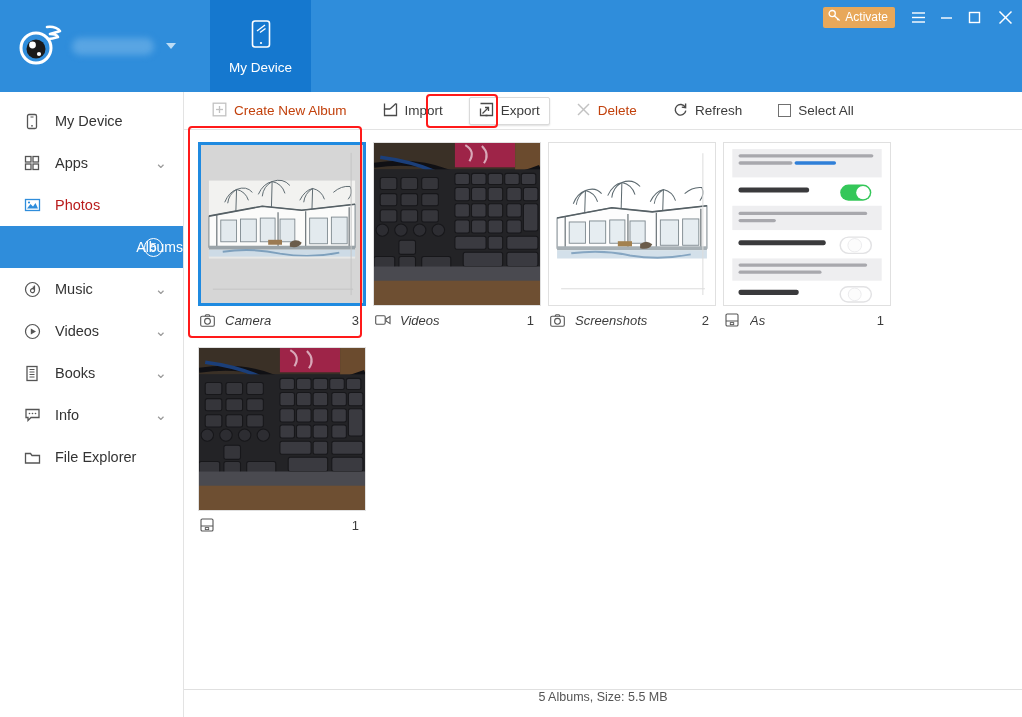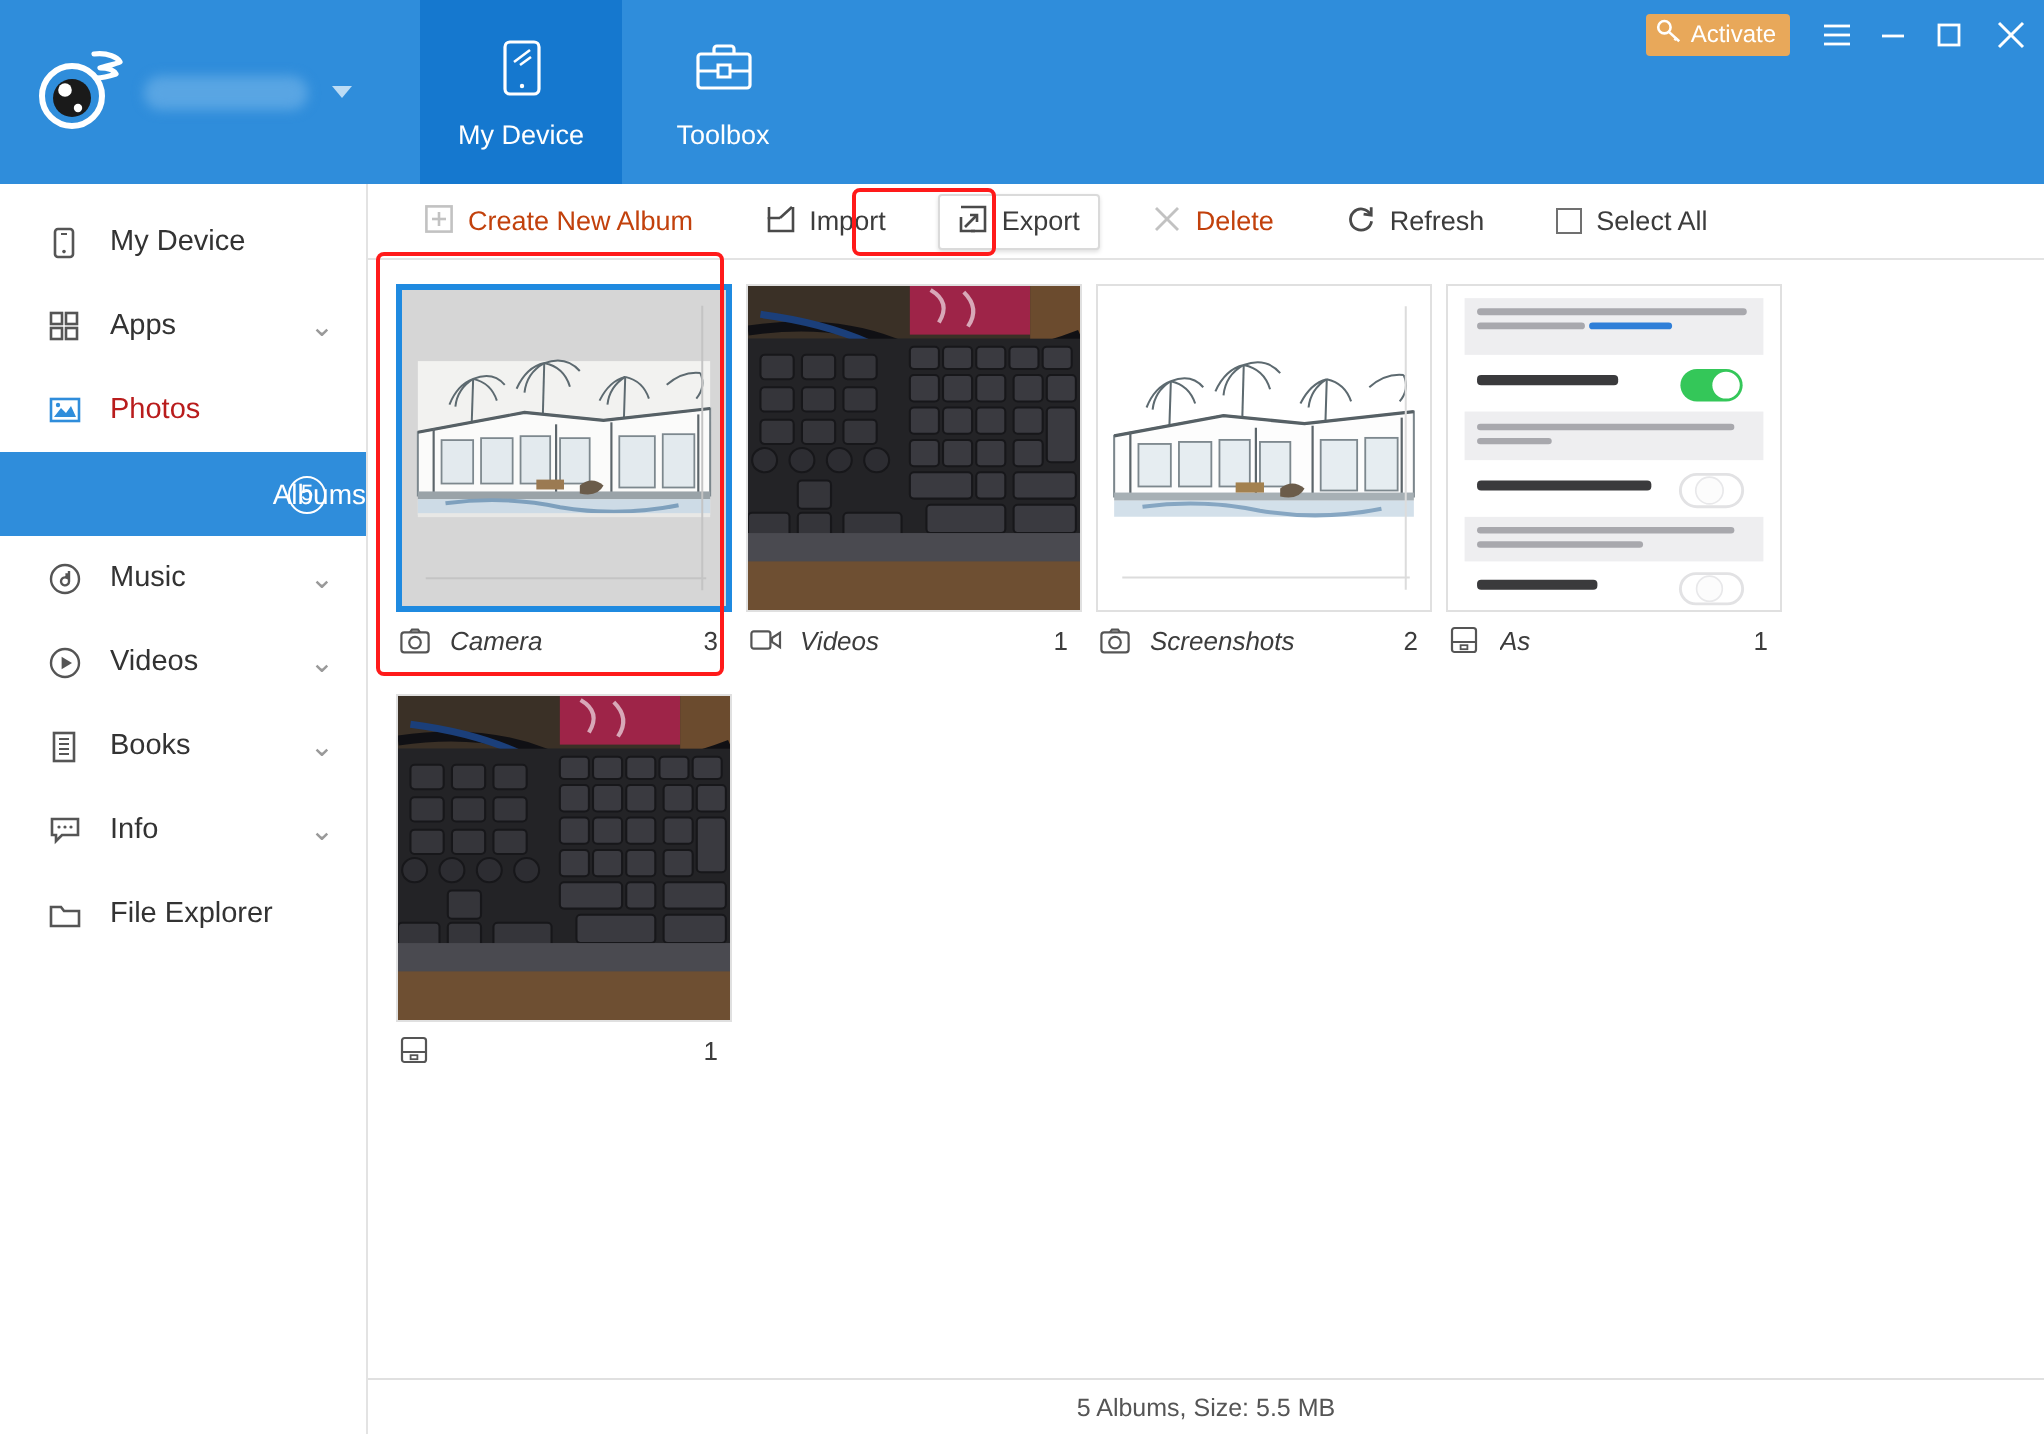--- a/index.html
+++ b/index.html
@@ -207,21 +207,21 @@
     width: 66px; height: 13px; border-radius: 3px;
     background: #b5b5b5; filter: blur(3.2px);
   }
 
   
   .art { width: 100%; height: 100%; }
 
   .statusbar {
     height: 28px; flex: none;
     border-top: 1px solid #e0e0e0;
-    display: flex; align-items: center; justify-content: center;
+    display: flex; align-items: flex-start; justify-content: center;
     font-size: 12.5px; color: #555555;
     background: #ffffff;
   }
 
   
   .redbox {
     position: absolute;
     border: 2.5px solid #ff1a1a;
     border-radius: 4px;
     pointer-events: none;
@@ -253,32 +253,20 @@
       <div class="tab active">
         <span class="tab-icon">
           <svg width="30" height="34" viewBox="0 0 30 34">
             <rect x="6.5" y="3" width="17" height="26" rx="2.5" fill="none" stroke="#fff" stroke-width="1.6"></rect>
             <line x1="11" y1="13" x2="19" y2="7" stroke="#fff" stroke-width="1.3"></line>
             <line x1="14" y1="14.5" x2="19.5" y2="10.5" stroke="#fff" stroke-width="1.3"></line>
             <circle cx="15" cy="25" r="1.1" fill="#fff"></circle>
           </svg>
         </span>
         <span>My Device</span>
-      </div>
-      <div class="tab">
-        <span class="tab-icon">
-          <svg width="34" height="34" viewBox="0 0 34 34">
-            <rect x="4" y="9" width="26" height="17" rx="1.5" fill="none" stroke="#fff" stroke-width="1.6"></rect>
-            <path d="M12 9 V6.5 a1.5 1.5 0 0 1 1.5 -1.5 h7 a1.5 1.5 0 0 1 1.5 1.5 V9" fill="none" stroke="#fff" stroke-width="1.6"></path>
-            <line x1="4" y1="17.5" x2="14" y2="17.5" stroke="#fff" stroke-width="1.5"></line>
-            <line x1="20" y1="17.5" x2="30" y2="17.5" stroke="#fff" stroke-width="1.5"></line>
-            <rect x="14" y="14.5" width="6" height="6" fill="none" stroke="#fff" stroke-width="1.5"></rect>
-          </svg>
-        </span>
-        <span>Toolbox</span>
       </div>
     </div>
 
     <div class="win-controls">
       <div class="activate-btn">
         <span>
           <svg width="13" height="13" viewBox="0 0 13 13">
             <circle cx="4.2" cy="4.6" r="3.1" fill="none" stroke="#fff" stroke-width="1.3"></circle>
             <line x1="6.3" y1="6.8" x2="11.6" y2="11.6" stroke="#fff" stroke-width="1.3"></line>
             <line x1="9.2" y1="11.1" x2="10.4" y2="9.9" stroke="#fff" stroke-width="1.3"></line>

